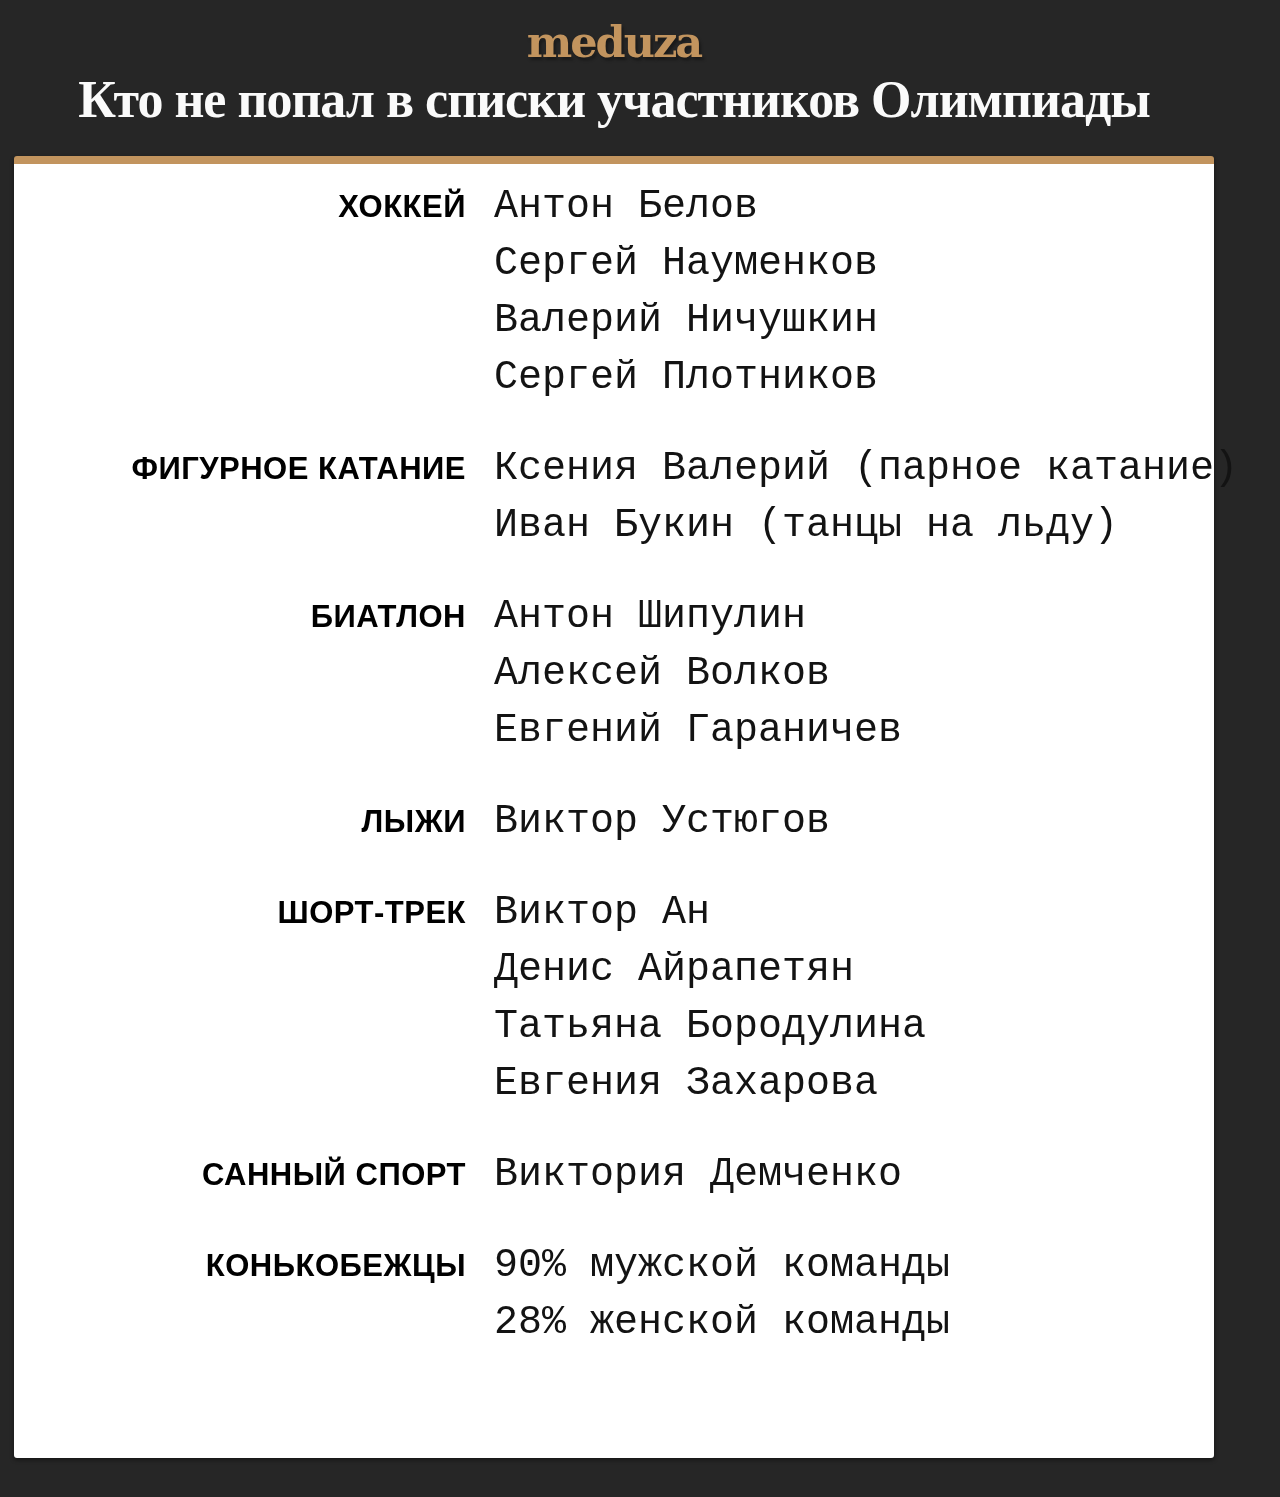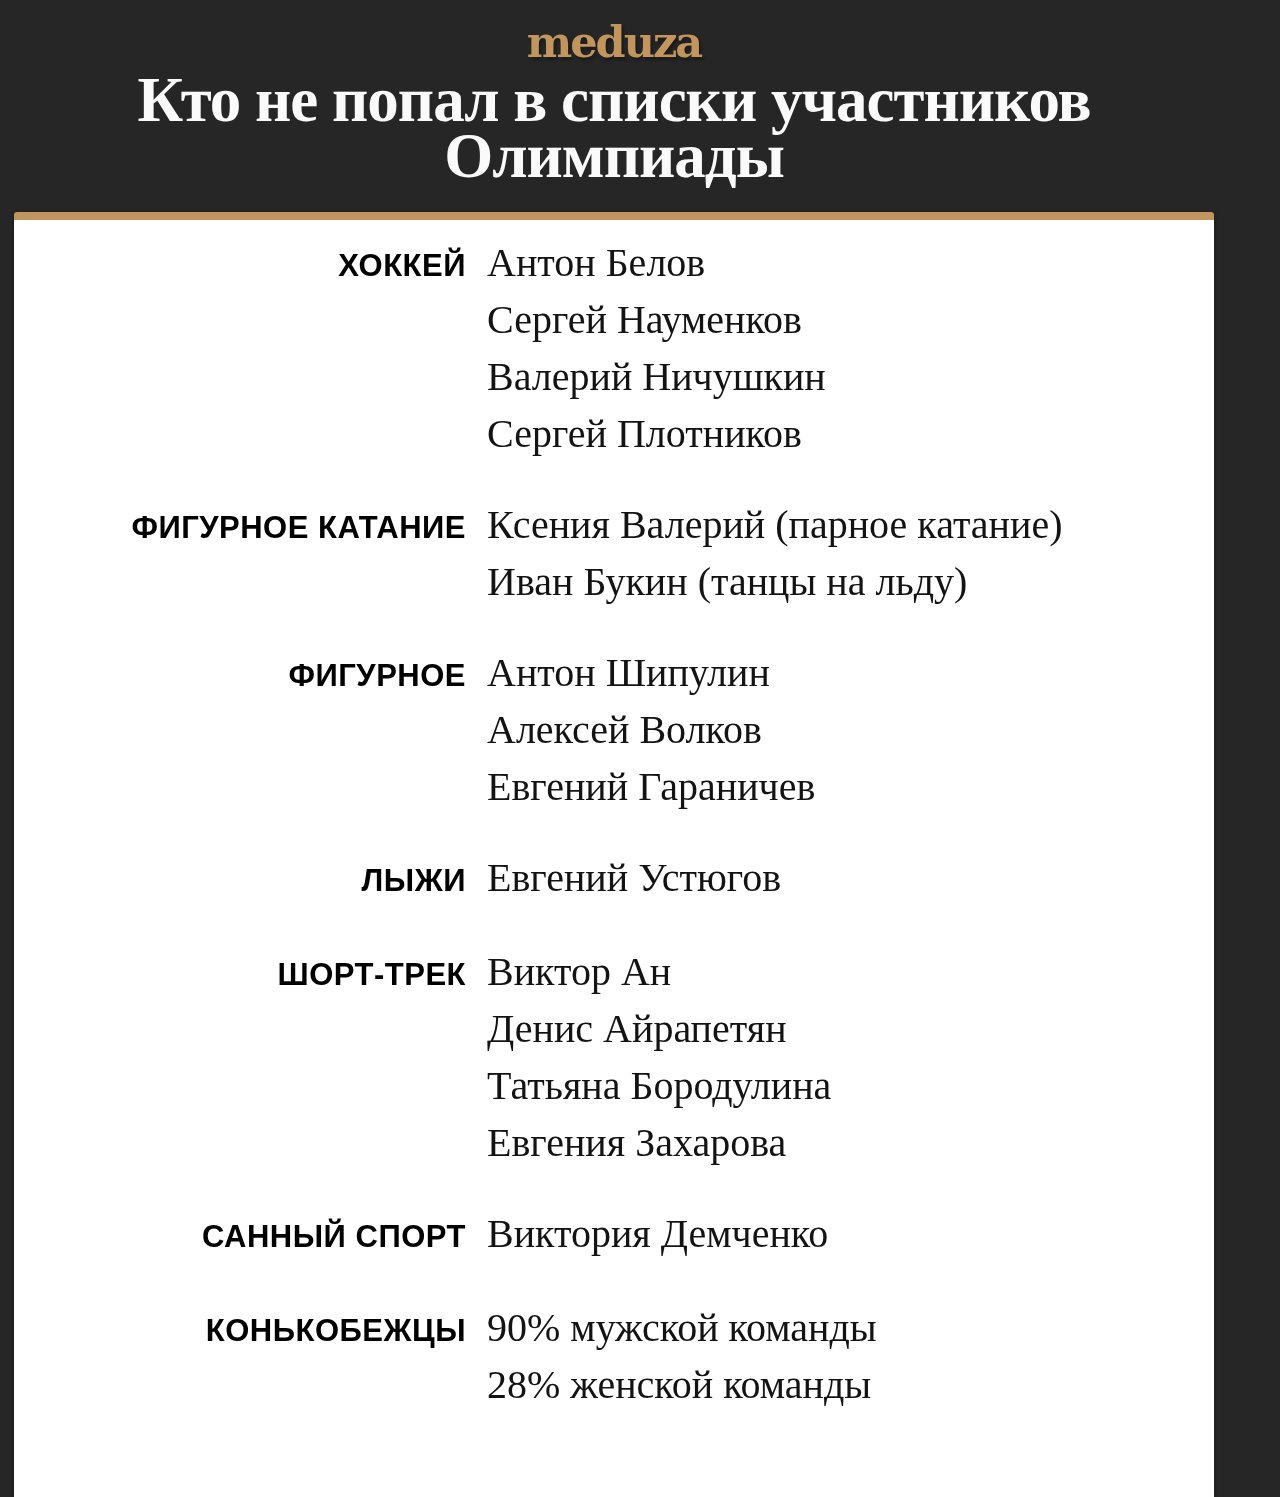--- a/index.html
+++ b/index.html
@@ -26,21 +26,21 @@
     line-height: 48px;
     letter-spacing: -2px;
     color: #c2945e;
     text-shadow: 2px 3px 3px rgba(0,0,0,0.35);
   }
   .title {
     margin: 6px 20px 0 20px;
     text-align: center;
     font-family: "Liberation Serif", serif;
     font-weight: bold;
-    font-size: 63px;
+    font-size: 52px;
     line-height: 56px;
     letter-spacing: -1px;
     color: #fafafa;
   }
   .card {
     box-sizing: border-box;
     width: 1200px;
     margin: 28px auto 0 auto;
     background: #ffffff;
     border-top: 8px solid #c2945e;
@@ -63,22 +63,22 @@
     text-align: right;
     font-family: "Liberation Sans", sans-serif;
     font-weight: bold;
     font-size: 31px;
     line-height: 57px;
     letter-spacing: 0.5px;
     color: #000000;
     white-space: nowrap;
   }
   .names {
-    margin-left: 21px;
-    font-family: Liberation Serif, serif;
+    margin-left: 28px;
+    font-family: Liberation Mono, monospace;
     font-size: 40px;
     color: #131313;
   }
   .entry {
     line-height: 57px;
     white-space: nowrap;
   }
 </style>
 </head>
 <body>
@@ -102,32 +102,32 @@
 
   <div class="section">
     <div class="label">ФИГУРНОЕ КАТАНИЕ</div>
     <div class="names">
           <div class="entry">Ксения Валерий (парное катание)</div>
           <div class="entry">Иван Букин (танцы на льду)</div>
         </div>
   </div>
 
   <div class="section">
-    <div class="label">ФИГУРНОЕ</div>
+    <div class="label">БИАТЛОН</div>
     <div class="names">
           <div class="entry">Антон Шипулин</div>
           <div class="entry">Алексей Волков</div>
           <div class="entry">Евгений Гараничев</div>
         </div>
   </div>
 
   <div class="section">
     <div class="label">ЛЫЖИ</div>
     <div class="names">
-          <div class="entry">Евгений Устюгов</div>
+          <div class="entry">Виктор Устюгов</div>
         </div>
   </div>
 
   <div class="section">
     <div class="label">ШОРТ-ТРЕК</div>
     <div class="names">
           <div class="entry">Виктор Ан</div>
           <div class="entry">Денис Айрапетян</div>
           <div class="entry">Татьяна Бородулина</div>
           <div class="entry">Евгения Захарова</div>

